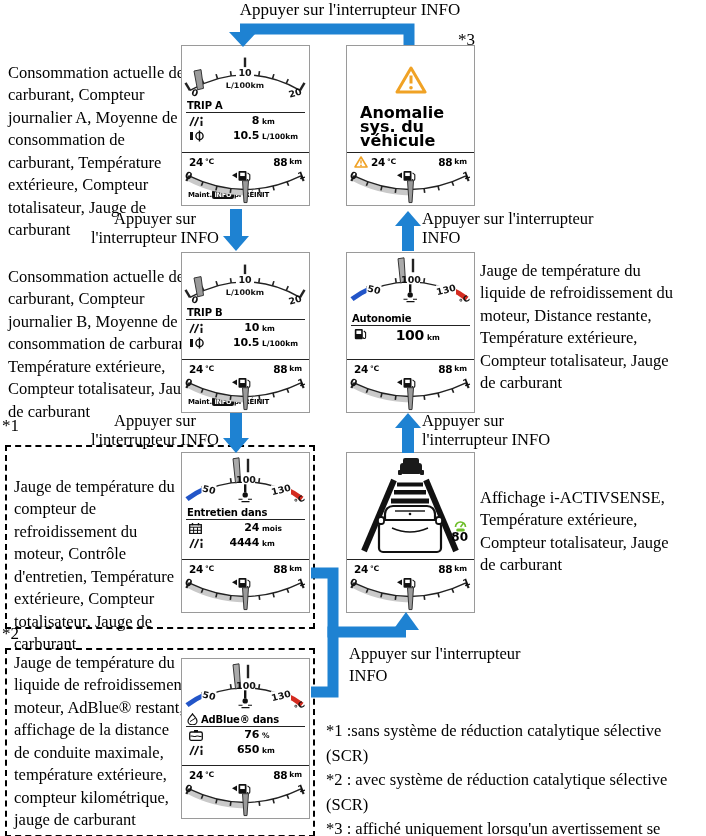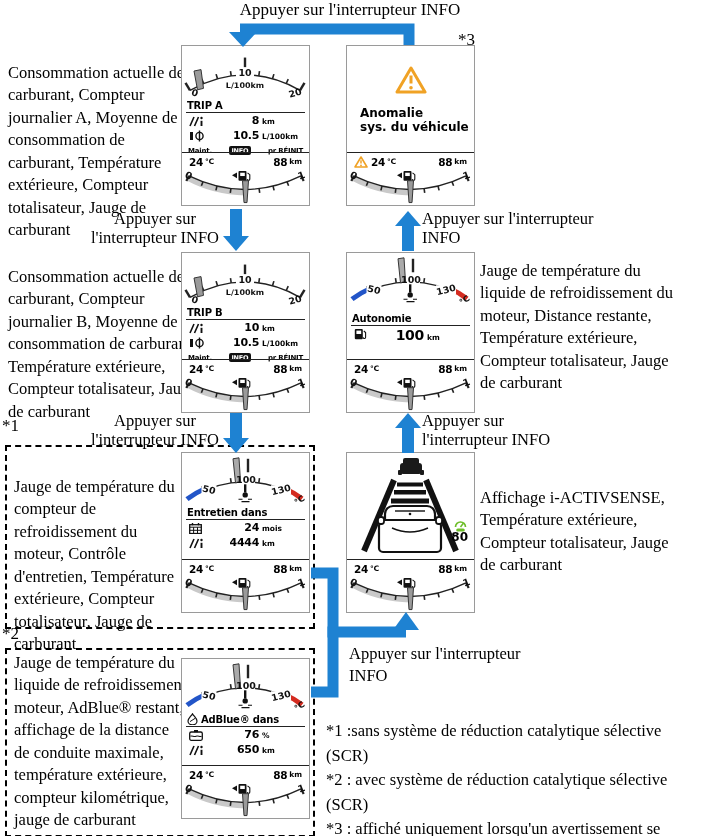--- a/index.html
+++ b/index.html
@@ -23,32 +23,32 @@
            font-family:"DejaVu Sans",sans-serif;}
   .gslot{display:block;height:52px;overflow:hidden;}
   .gslot svg{display:block;}
   .dtitle{margin:2px 4px 0;padding:0 1px 1px;font-weight:bold;font-size:10px;
           border-bottom:1.4px solid #222;display:flex;align-items:center;gap:3px;letter-spacing:-0.2px;}
   .drow{display:flex;align-items:baseline;height:14px;padding:1px 7px 0;}
   .drow .ri{width:20px;flex:0 0 20px;align-self:center;line-height:0;}
   .drow .rv{width:50px;text-align:right;font-weight:bold;font-size:11px;letter-spacing:-0.3px;}
   .drow.big .rv{font-size:14px;}
   .drow .ru{font-size:7.5px;font-weight:bold;margin-left:3px;}
-  .dnote{padding:3px 6px 0;font-size:7px;font-weight:bold;display:flex;align-items:center;gap:17px;white-space:nowrap;letter-spacing:-0.2px;}
+  .dnote{padding:3px 6px 0;font-size:7px;font-weight:bold;display:flex;align-items:center;gap:0;white-space:nowrap;letter-spacing:-0.2px;margin-top:44px;}
   .infobadge{background:#111;color:#fff;border-radius:2px;padding:0.5px 2.5px;font-size:6.5px;line-height:8px;}
   .dstatus{position:absolute;left:0;right:0;bottom:35px;height:17px;border-top:1.4px solid #222;
            display:flex;align-items:center;padding:0 7px;}
   .dstatus .sv{font-weight:bold;font-size:10.5px;letter-spacing:-0.3px;}
   .dstatus .su{font-weight:bold;font-size:7.5px;margin-left:2px;}
   .dstatus .sflex{flex:1;}
   .dstatus .swarn{line-height:0;margin-right:3px;}
   .fuelg{position:absolute;left:0;bottom:0;height:35px;}
   
   .bigwarn{margin:20px auto 0;width:32px;line-height:0;text-align:center;}
-  .anomtext{margin:12px 0 0 13px;font-weight:bold;font-size:12px;line-height:14px;}
+  .anomtext{margin:12px 0 0 13px;font-weight:bold;font-size:16px;line-height:14px;}
   
   .iactsvg{position:absolute;left:0;top:1px;line-height:0;}
   .cruiseico{position:absolute;right:6px;top:66px;line-height:0;}
   .speedval{position:absolute;right:6px;top:77px;font-weight:bold;font-size:12px;}
   .gt{font-family:"DejaVu Sans",sans-serif;font-weight:bold;fill:#111;}
 </style>
 </head>
 <body>
 
 <div id="canvas">

